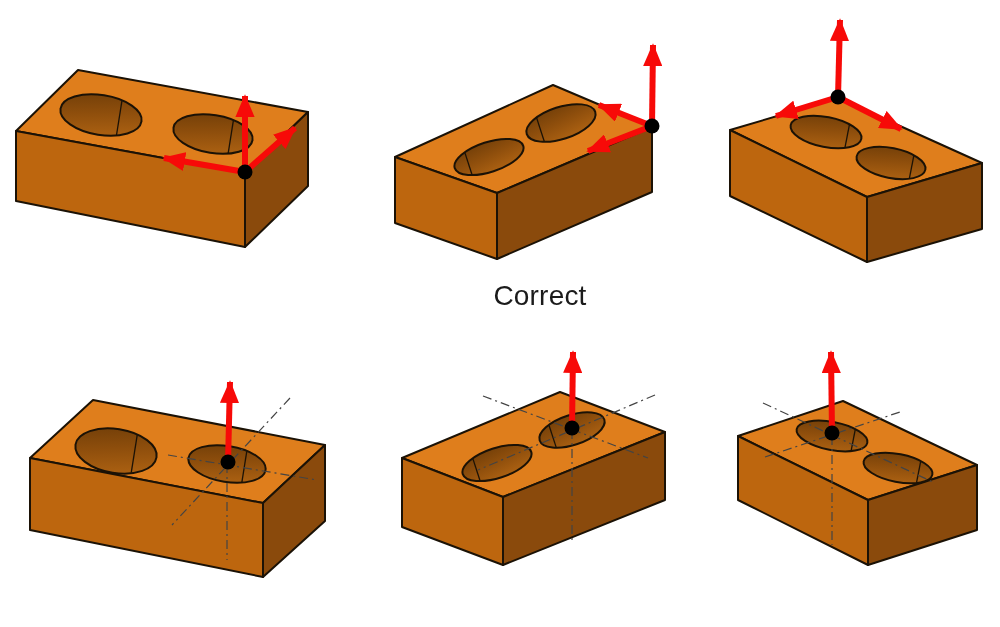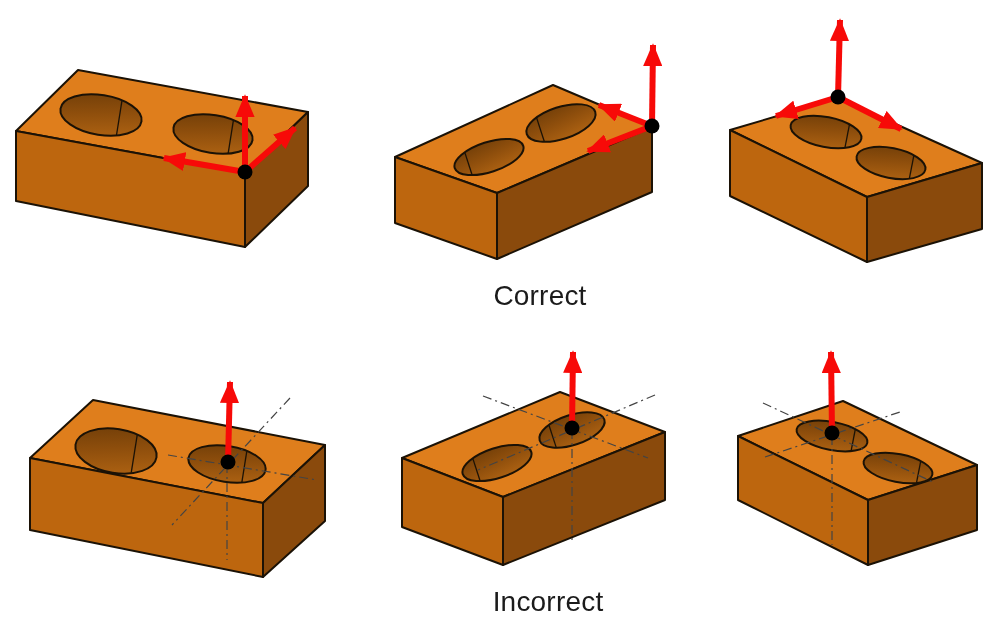--- a/index.html
+++ b/index.html
@@ -126,14 +126,13 @@
           <line x1="919" y1="457.136" x2="919" y2="478.864" stroke="#1b1206" stroke-width="1.3"></line>
         </g>
         <line x1="763" y1="403" x2="935" y2="483" stroke="#444444" stroke-width="1.2" stroke-dasharray="9 4 2 4"></line>
         <line x1="765" y1="457" x2="900" y2="412" stroke="#444444" stroke-width="1.2" stroke-dasharray="9 4 2 4"></line>
         <line x1="832" y1="436" x2="832" y2="545" stroke="#444444" stroke-width="1.2" stroke-dasharray="9 4 2 4"></line>
         <line x1="832" y1="433" x2="831" y2="352" stroke="#f70a08" stroke-width="6" marker-end="url(#ah)"></line>
         <circle cx="832" cy="433" r="7.5" fill="#000000"></circle>
       </g>
     </svg>
   <div class="caption" id="cap-correct" style="color: rgb(27, 27, 27);">Correct</div>
-  <div class="caption" id="cap-incorrect" style="color: rgb(27, 27, 27);">Incorrect</div>
 </div>
 
 </body></html>

